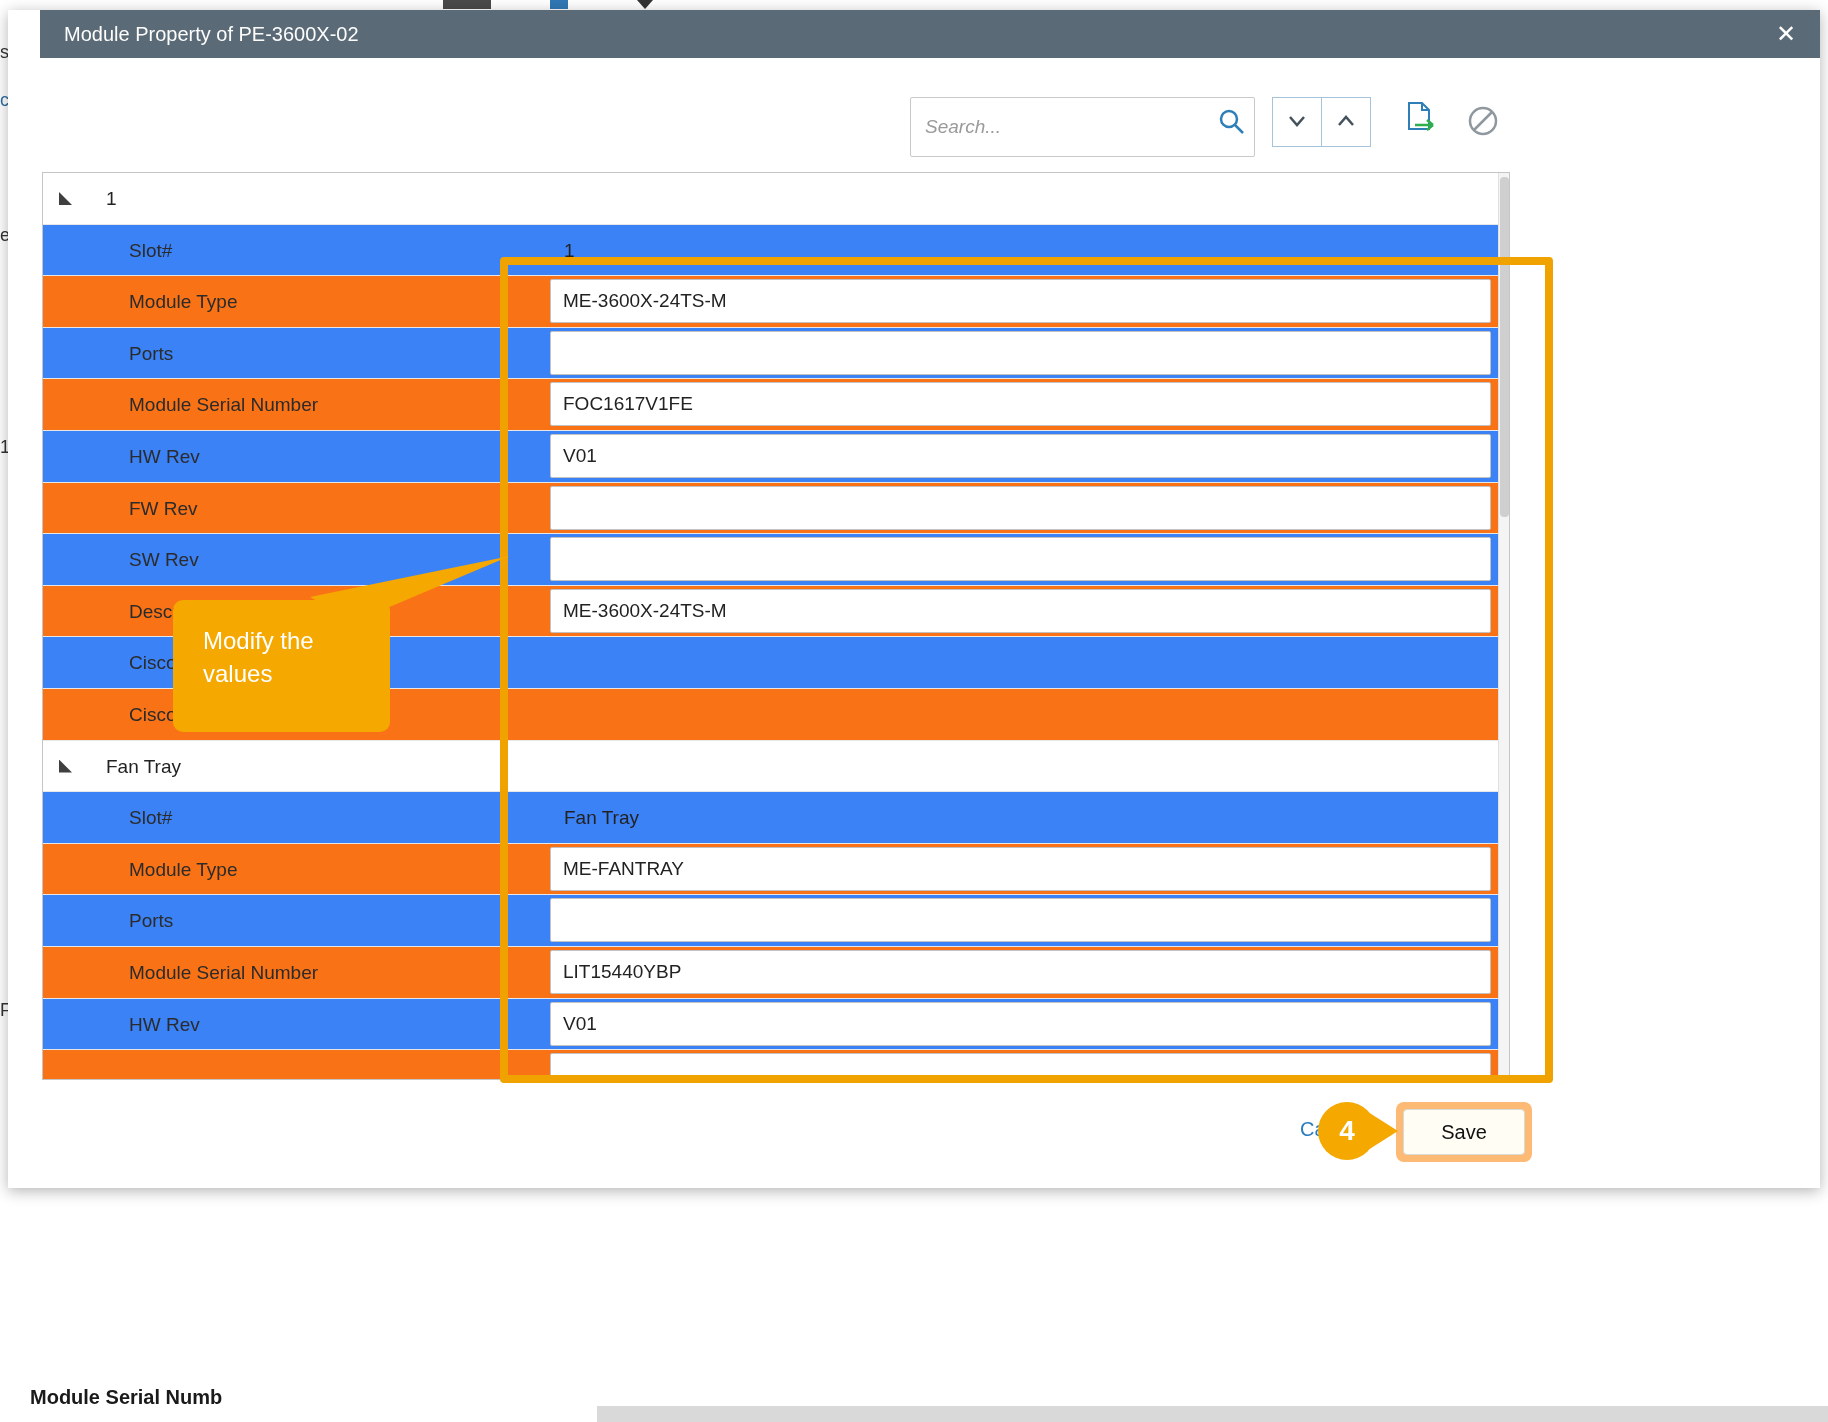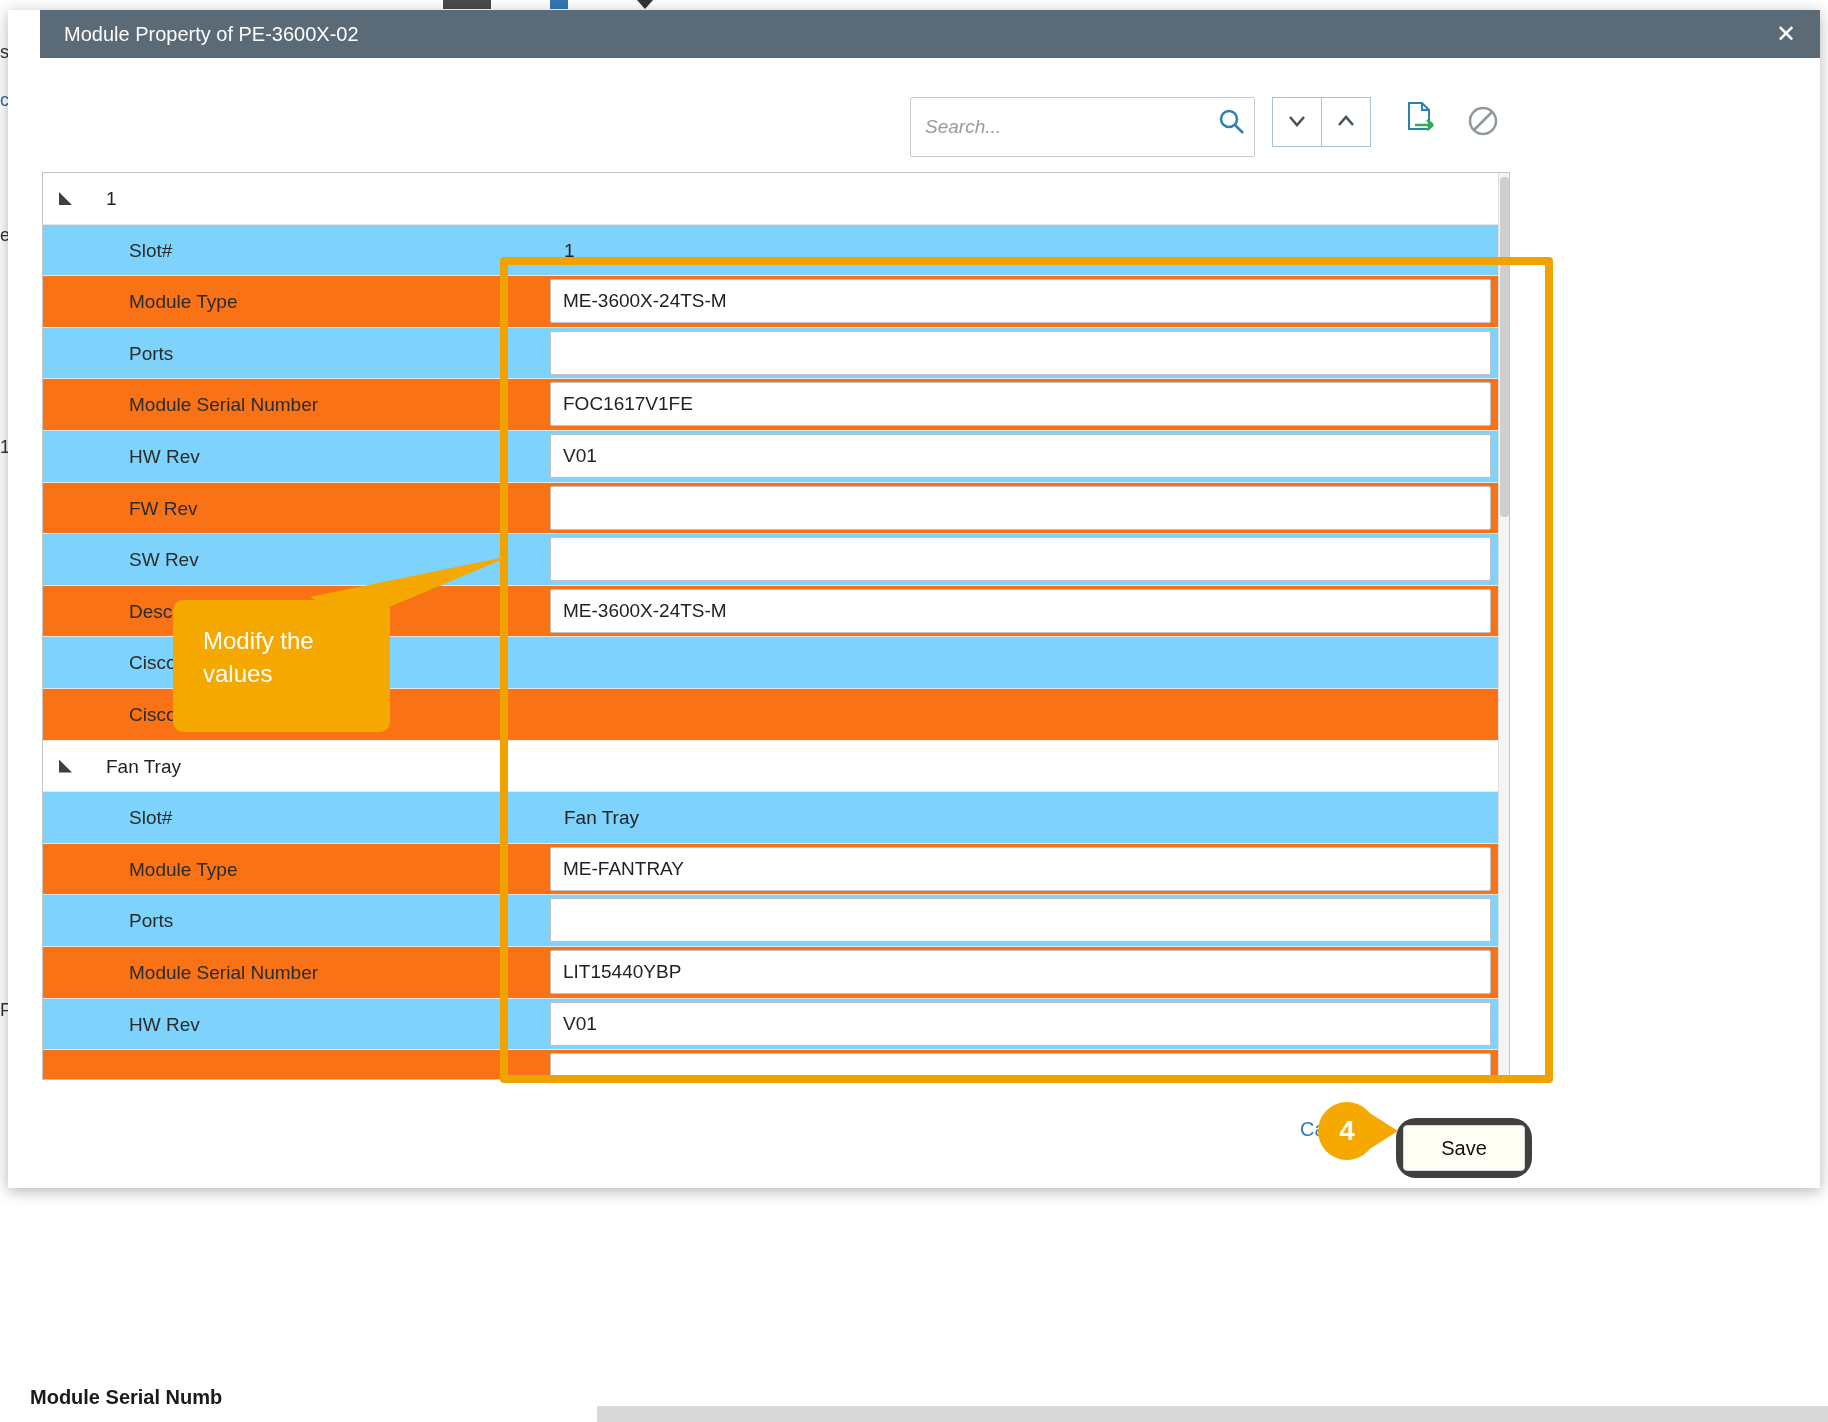--- a/index.html
+++ b/index.html
@@ -56,21 +56,21 @@
              display:flex; align-items:center; justify-content:center; cursor:pointer; }
   .nav-btn + .nav-btn { margin-left:-1px; }
 
   .icon-btn { position:absolute; background:none; border:none; padding:0; cursor:pointer; }
   .export-btn { left:1394px; top:90px; }
   .clear-btn  { left:1458px; top:94px; }
 
   
   .grid { position:absolute; left:34px; top:162px; width:1468px; height:908px;
           border:1px solid #c5c5c5; background:#fff; overflow:hidden; }
-  .row { position:relative; height:51.6px; border-bottom:1px solid #e7e7e7; background:#7dd3fc; }
+  .row { position:relative; height:51.6px; border-bottom:1px solid #e7e7e7; background:#3b82f6; }
   .row.alt { background:#f97316; }
   .group-row { background:#fff; }
   .tri { position:absolute; left:16px; top:19px; width:13px; height:13px;
          background:#3f3f3f; clip-path:polygon(0 0, 0 100%, 100% 100%); }
   .group-label { position:absolute; left:63px; top:0; line-height:51.6px;
                  font-size:19px; color:#222; }
   .cell-label  { position:absolute; left:86px; top:0; line-height:51.6px;
                  font-size:19px; color:#2b2b2b; white-space:nowrap; }
   .cell-text   { position:absolute; left:521px; top:0; line-height:51.6px;
                  font-size:19px; color:#222; }
@@ -79,21 +79,21 @@
                  font-size:19px; font-family:inherit; color:#222; padding:0 12px; }
   .vscroll { position:absolute; right:0; top:0; width:11px; height:100%;
              background:#f4f4f4; border-left:1px solid #e0e0e0; z-index:3; }
   .vthumb  { position:absolute; left:1px; top:4px; width:9px; height:340px;
              background:#cfcfcf; border-radius:4px; }
 
   
   .cancel-link { position:absolute; left:1292px; top:1108px; font-size:20px;
                  color:#2b7cbc; cursor:pointer; }
   .save-halo { position:absolute; left:1388px; top:1092px; width:136px; height:60px;
-               background:#404040; border-radius:20px; padding:7px;margin-top:16px; }
+               background:#fdba74; border-radius:8px; padding:7px; }
   .save-btn  { width:100%; height:100%; background:#fffdf4; border:1px solid #d9d9d9;
                border-radius:4px; font-size:20px; font-family:inherit; color:#111;
                display:flex; align-items:center; justify-content:center; cursor:pointer; }
 
   
   .highlight-rect { position:absolute; left:500px; top:257px; width:1053px; height:826px;
                     border:8px solid #f0a300; border-radius:4px; z-index:55; }
   .callout { position:absolute; left:173px; top:600px; width:217px; height:132px;
              background:#f5a800; border-radius:10px; z-index:56; color:#fff;
              font-size:24px; line-height:33px; padding:24px 20px 0 30px; }

